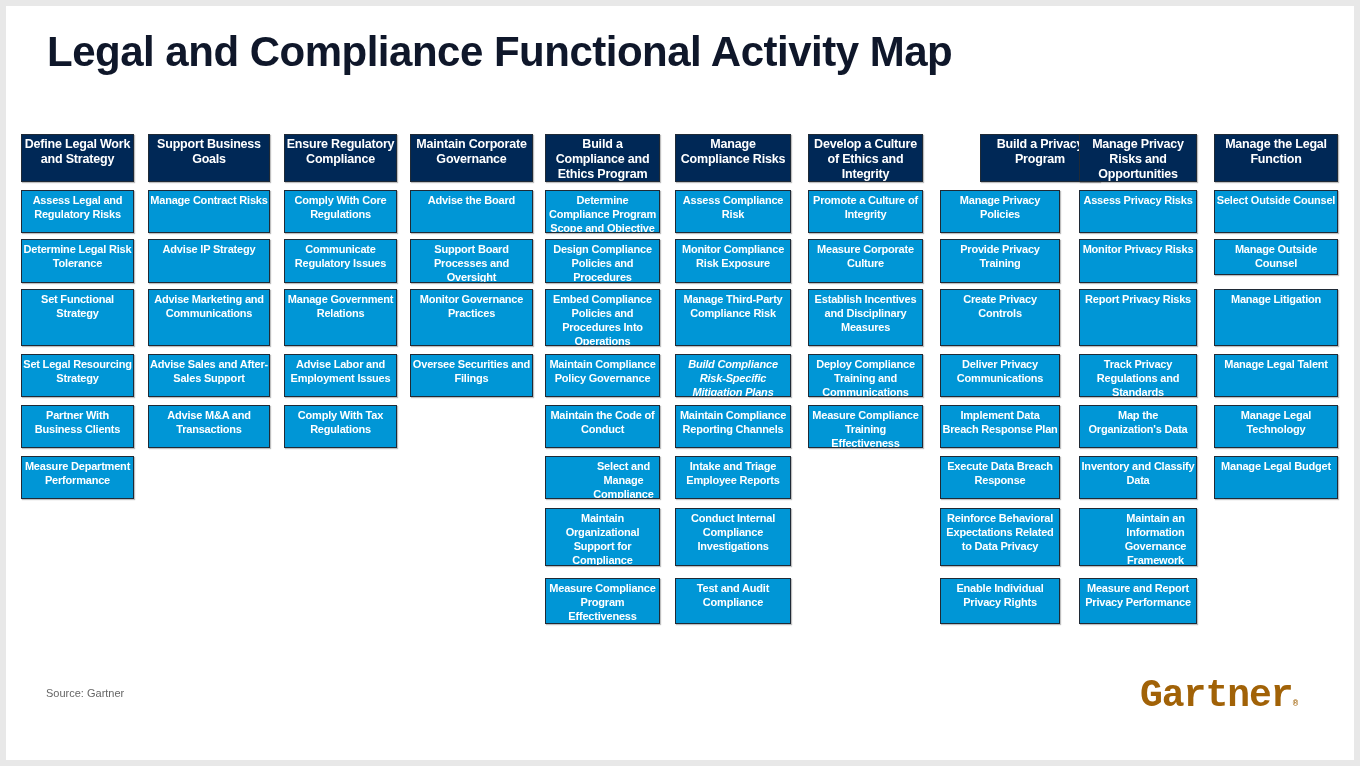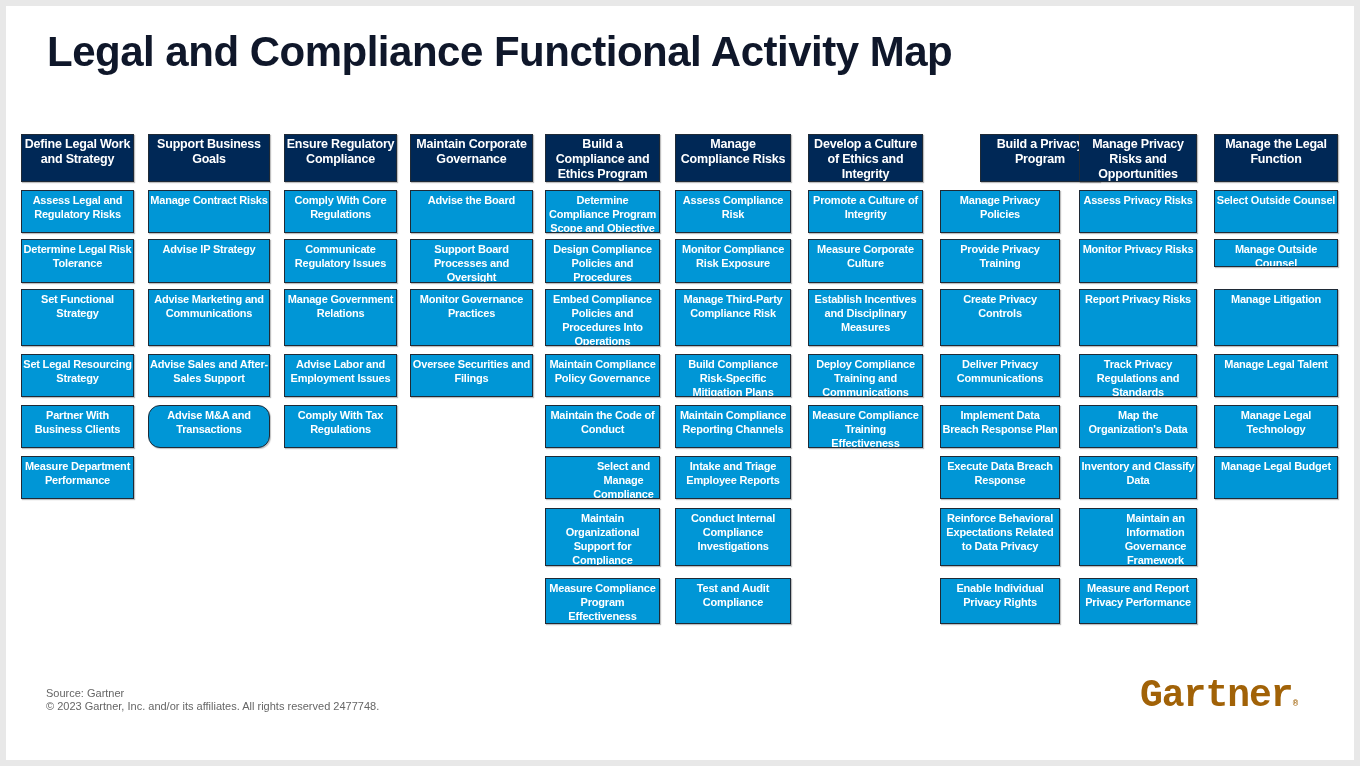--- a/index.html
+++ b/index.html
@@ -27,21 +27,21 @@
     <div class="box item" style="left: 21px; top: 239px; width: 113px; height: 44px;">Determine Legal Risk Tolerance</div>
     <div class="box item" style="left: 21px; top: 289px; width: 113px; height: 57px;">Set Functional Strategy</div>
     <div class="box item" style="left: 21px; top: 354px; width: 113px; height: 43px;">Set Legal Resourcing Strategy</div>
     <div class="box item" style="left: 21px; top: 405px; width: 113px; height: 43px;">Partner With Business Clients</div>
     <div class="box item" style="left: 21px; top: 456px; width: 113px; height: 43px;">Measure Department Performance</div>
     <div class="box head" style="left: 148px; top: 134px; width: 122px; height: 48px;">Support Business Goals</div>
     <div class="box item" style="left: 148px; top: 190px; width: 122px; height: 43px;">Manage Contract Risks</div>
     <div class="box item" style="left: 148px; top: 239px; width: 122px; height: 44px;">Advise IP Strategy</div>
     <div class="box item" style="left: 148px; top: 289px; width: 122px; height: 57px;">Advise Marketing and Communications</div>
     <div class="box item" style="left: 148px; top: 354px; width: 122px; height: 43px;">Advise Sales and After-Sales Support</div>
-    <div class="box item" style="left: 148px; top: 405px; width: 122px; height: 43px; border-radius: 12px;">Advise M&amp;A and Transactions</div>
+    <div class="box item" style="left: 148px; top: 405px; width: 122px; height: 43px;">Advise M&amp;A and Transactions</div>
     <div class="box head" style="left: 284px; top: 134px; width: 113px; height: 48px; text-align: center;">Ensure Regulatory Compliance</div>
     <div class="box item" style="left: 284px; top: 190px; width: 113px; height: 43px;">Comply With Core Regulations</div>
     <div class="box item" style="left: 284px; top: 239px; width: 113px; height: 44px;">Communicate Regulatory Issues</div>
     <div class="box item" style="left: 284px; top: 289px; width: 113px; height: 57px;">Manage Government Relations</div>
     <div class="box item" style="left: 284px; top: 354px; width: 113px; height: 43px;">Advise Labor and Employment Issues</div>
     <div class="box item" style="left: 284px; top: 405px; width: 113px; height: 43px;">Comply With Tax Regulations</div>
     <div class="box head" style="left: 410px; top: 134px; width: 123px; height: 48px;">Maintain Corporate Governance</div>
     <div class="box item" style="left: 410px; top: 190px; width: 123px; height: 43px;">Advise the Board</div>
     <div class="box item" style="left: 410px; top: 239px; width: 123px; height: 44px;">Support Board Processes and Oversight</div>
     <div class="box item" style="left: 410px; top: 289px; width: 123px; height: 57px;">Monitor Governance Practices</div>
@@ -52,21 +52,21 @@
     <div class="box item" style="left: 545px; top: 289px; width: 115px; height: 57px;">Embed Compliance Policies and Procedures Into Operations</div>
     <div class="box item" style="left: 545px; top: 354px; width: 115px; height: 43px;">Maintain Compliance Policy Governance</div>
     <div class="box item" style="left: 545px; top: 405px; width: 115px; height: 43px;">Maintain the Code of Conduct</div>
     <div class="box item" style="left: 545px; top: 456px; width: 115px; height: 43px; padding-left: 43px;">Select and Manage Compliance Service Providers</div>
     <div class="box item" style="left: 545px; top: 508px; width: 115px; height: 58px;">Maintain Organizational Support for Compliance</div>
     <div class="box item" style="left: 545px; top: 578px; width: 115px; height: 46px;">Measure Compliance Program Effectiveness</div>
     <div class="box head" style="left: 675px; top: 134px; width: 116px; height: 48px;">Manage Compliance Risks</div>
     <div class="box item" style="left: 675px; top: 190px; width: 116px; height: 43px;">Assess Compliance Risk</div>
     <div class="box item" style="left: 675px; top: 239px; width: 116px; height: 44px;">Monitor Compliance Risk Exposure</div>
     <div class="box item" style="left: 675px; top: 289px; width: 116px; height: 57px;">Manage Third-Party Compliance Risk</div>
-    <div class="box item" style="left: 675px; top: 354px; width: 116px; height: 43px;">Build Compliance Risk-Specific Mitigation Plans</div>
+    <div class="box item" style="left: 675px; top: 354px; width: 116px; height: 43px; font-style: italic;">Build Compliance Risk-Specific Mitigation Plans</div>
     <div class="box item" style="left: 675px; top: 405px; width: 116px; height: 43px;">Maintain Compliance Reporting Channels</div>
     <div class="box item" style="left: 675px; top: 456px; width: 116px; height: 43px;">Intake and Triage Employee Reports</div>
     <div class="box item" style="left: 675px; top: 508px; width: 116px; height: 58px;">Conduct Internal Compliance Investigations</div>
     <div class="box item" style="left: 675px; top: 578px; width: 116px; height: 46px;">Test and Audit Compliance</div>
     <div class="box head" style="left: 808px; top: 134px; width: 115px; height: 48px;">Develop a Culture of Ethics and Integrity</div>
     <div class="box item" style="left: 808px; top: 190px; width: 115px; height: 43px;">Promote a Culture of Integrity</div>
     <div class="box item" style="left: 808px; top: 239px; width: 115px; height: 44px;">Measure Corporate Culture</div>
     <div class="box item" style="left: 808px; top: 289px; width: 115px; height: 57px;">Establish Incentives and Disciplinary Measures</div>
     <div class="box item" style="left: 808px; top: 354px; width: 115px; height: 43px;">Deploy Compliance Training and Communications</div>
     <div class="box item" style="left: 808px; top: 405px; width: 115px; height: 43px;">Measure Compliance Training Effectiveness</div>
@@ -83,25 +83,24 @@
     <div class="box item" style="left: 1079px; top: 190px; width: 118px; height: 43px;">Assess Privacy Risks</div>
     <div class="box item" style="left: 1079px; top: 239px; width: 118px; height: 44px;">Monitor Privacy Risks</div>
     <div class="box item" style="left: 1079px; top: 289px; width: 118px; height: 57px;">Report Privacy Risks</div>
     <div class="box item" style="left: 1079px; top: 354px; width: 118px; height: 43px;">Track Privacy Regulations and Standards</div>
     <div class="box item" style="left: 1079px; top: 405px; width: 118px; height: 43px;">Map the Organization's Data</div>
     <div class="box item" style="left: 1079px; top: 456px; width: 118px; height: 43px;">Inventory and Classify Data</div>
     <div class="box item" style="left: 1079px; top: 508px; width: 118px; height: 58px; padding-left: 36px;">Maintain an Information Governance Framework</div>
     <div class="box item" style="left: 1079px; top: 578px; width: 118px; height: 46px;">Measure and Report Privacy Performance</div>
     <div class="box head" style="left: 1214px; top: 134px; width: 124px; height: 48px;">Manage the Legal Function</div>
     <div class="box item" style="left: 1214px; top: 190px; width: 124px; height: 43px;">Select Outside Counsel</div>
-    <div class="box item" style="left: 1214px; top: 239px; width: 124px; height: 28px;">Manage Outside Counsel</div>
+    <div class="box item" style="left: 1214px; top: 239px; width: 124px; height: 36px;">Manage Outside Counsel</div>
     <div class="box item" style="left: 1214px; top: 289px; width: 124px; height: 57px;">Manage Litigation</div>
     <div class="box item" style="left: 1214px; top: 354px; width: 124px; height: 43px;">Manage Legal Talent</div>
     <div class="box item" style="left: 1214px; top: 405px; width: 124px; height: 43px;">Manage Legal Technology</div>
     <div class="box item" style="left: 1214px; top: 456px; width: 124px; height: 43px;">Manage Legal Budget</div>
   </div>
 
 <div class="footer">
   <div>Source: Gartner</div>
-  <div>© 2023 Gartner, Inc. and/or its affiliates. All rights reserved 2477748.</div>
 </div>
 
 <div class="logo"><span>Gartner</span><span class="reg">®</span></div>
 
 </body></html>

